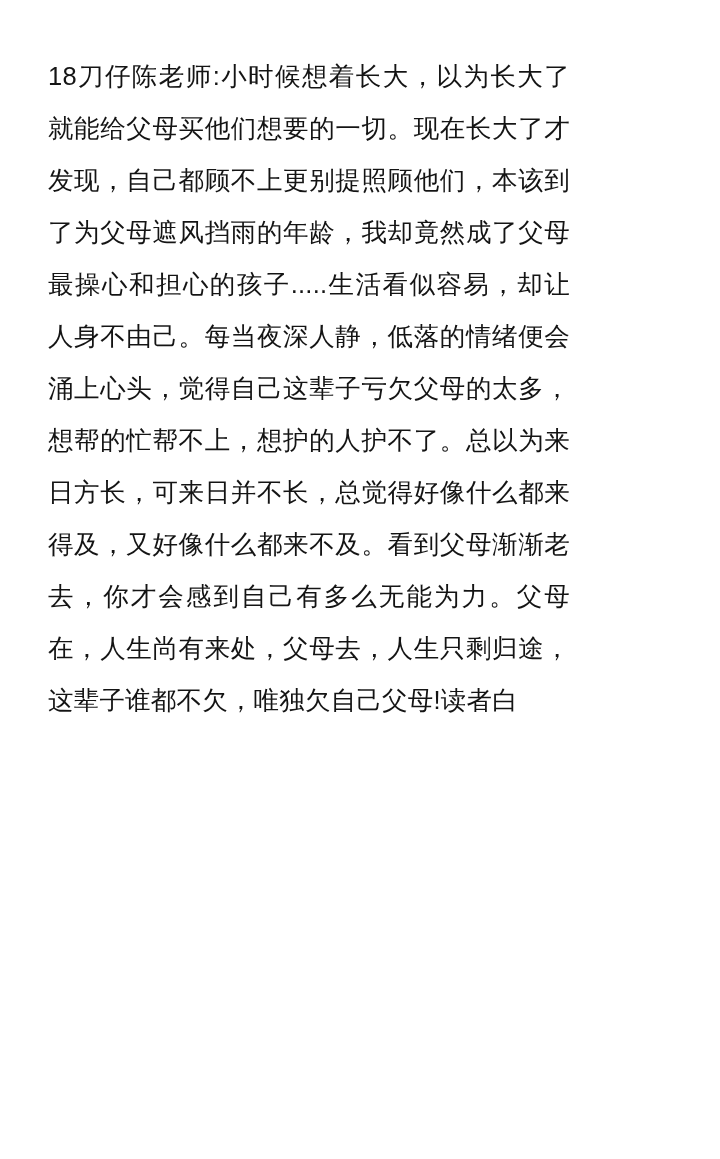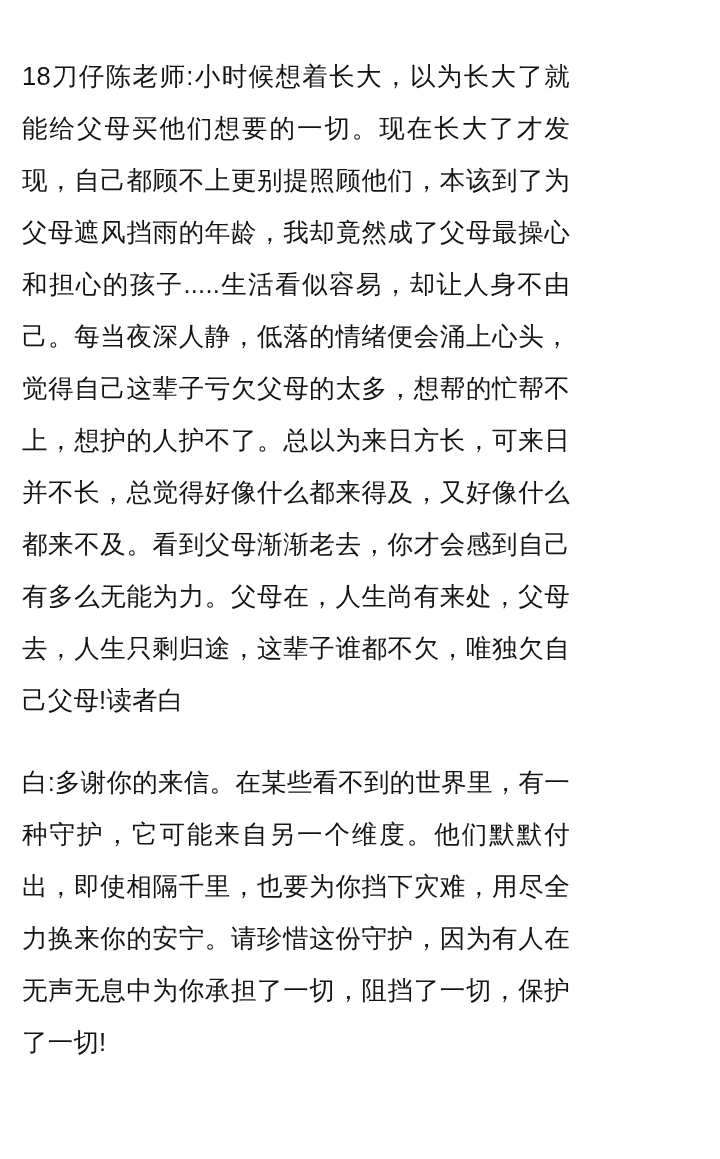--- a/index.html
+++ b/index.html
@@ -10,35 +10,34 @@
   body {
     width: 720px;
     min-height: 1159px;
     font-family: "Liberation Sans", "DejaVu Sans", sans-serif;
     color: #1a1a1a;
   }
   .page {
     width: 620px;
     min-height: 1159px;
     box-sizing: border-box;
-    padding: 24px 50px 20px 22px;
+    padding: 24px 50px 20px 48px;
     background: #ffffff;
   }
   .paragraph {
     font-size: 25.5px;
     line-height: 52px;
     letter-spacing: 0.2px;
     text-align: justify;
     word-break: break-all;
     color: #141414;
     font-weight: 500;
   }
   .paragraph + .paragraph {
     margin-top: 30px;
   }
 </style>
 </head>
 <body>
 
 <div class="page">
   <p class="paragraph">18刀仔陈老师:小时候想着长大，以为长大了就能给父母买他们想要的一切。现在长大了才发现，自己都顾不上更别提照顾他们，本该到了为父母遮风挡雨的年龄，我却竟然成了父母最操心和担心的孩子.....生活看似容易，却让人身不由己。每当夜深人静，低落的情绪便会涌上心头，觉得自己这辈子亏欠父母的太多，想帮的忙帮不上，想护的人护不了。总以为来日方长，可来日并不长，总觉得好像什么都来得及，又好像什么都来不及。看到父母渐渐老去，你才会感到自己有多么无能为力。父母在，人生尚有来处，父母去，人生只剩归途，这辈子谁都不欠，唯独欠自己父母!读者白</p>
-  <p class="paragraph">白:多谢你的来信。在某些看不到的世界里，有一种守护，它可能来自另一个维度。他们默默付出，即使相隔千里，也要为你挡下灾难，用尽全力换来你的安宁。请珍惜这份守护，因为有人在无声无息中为你承担了一切，阻挡了一切，保护了一切!</p>
 </div>
 
 </body></html>

